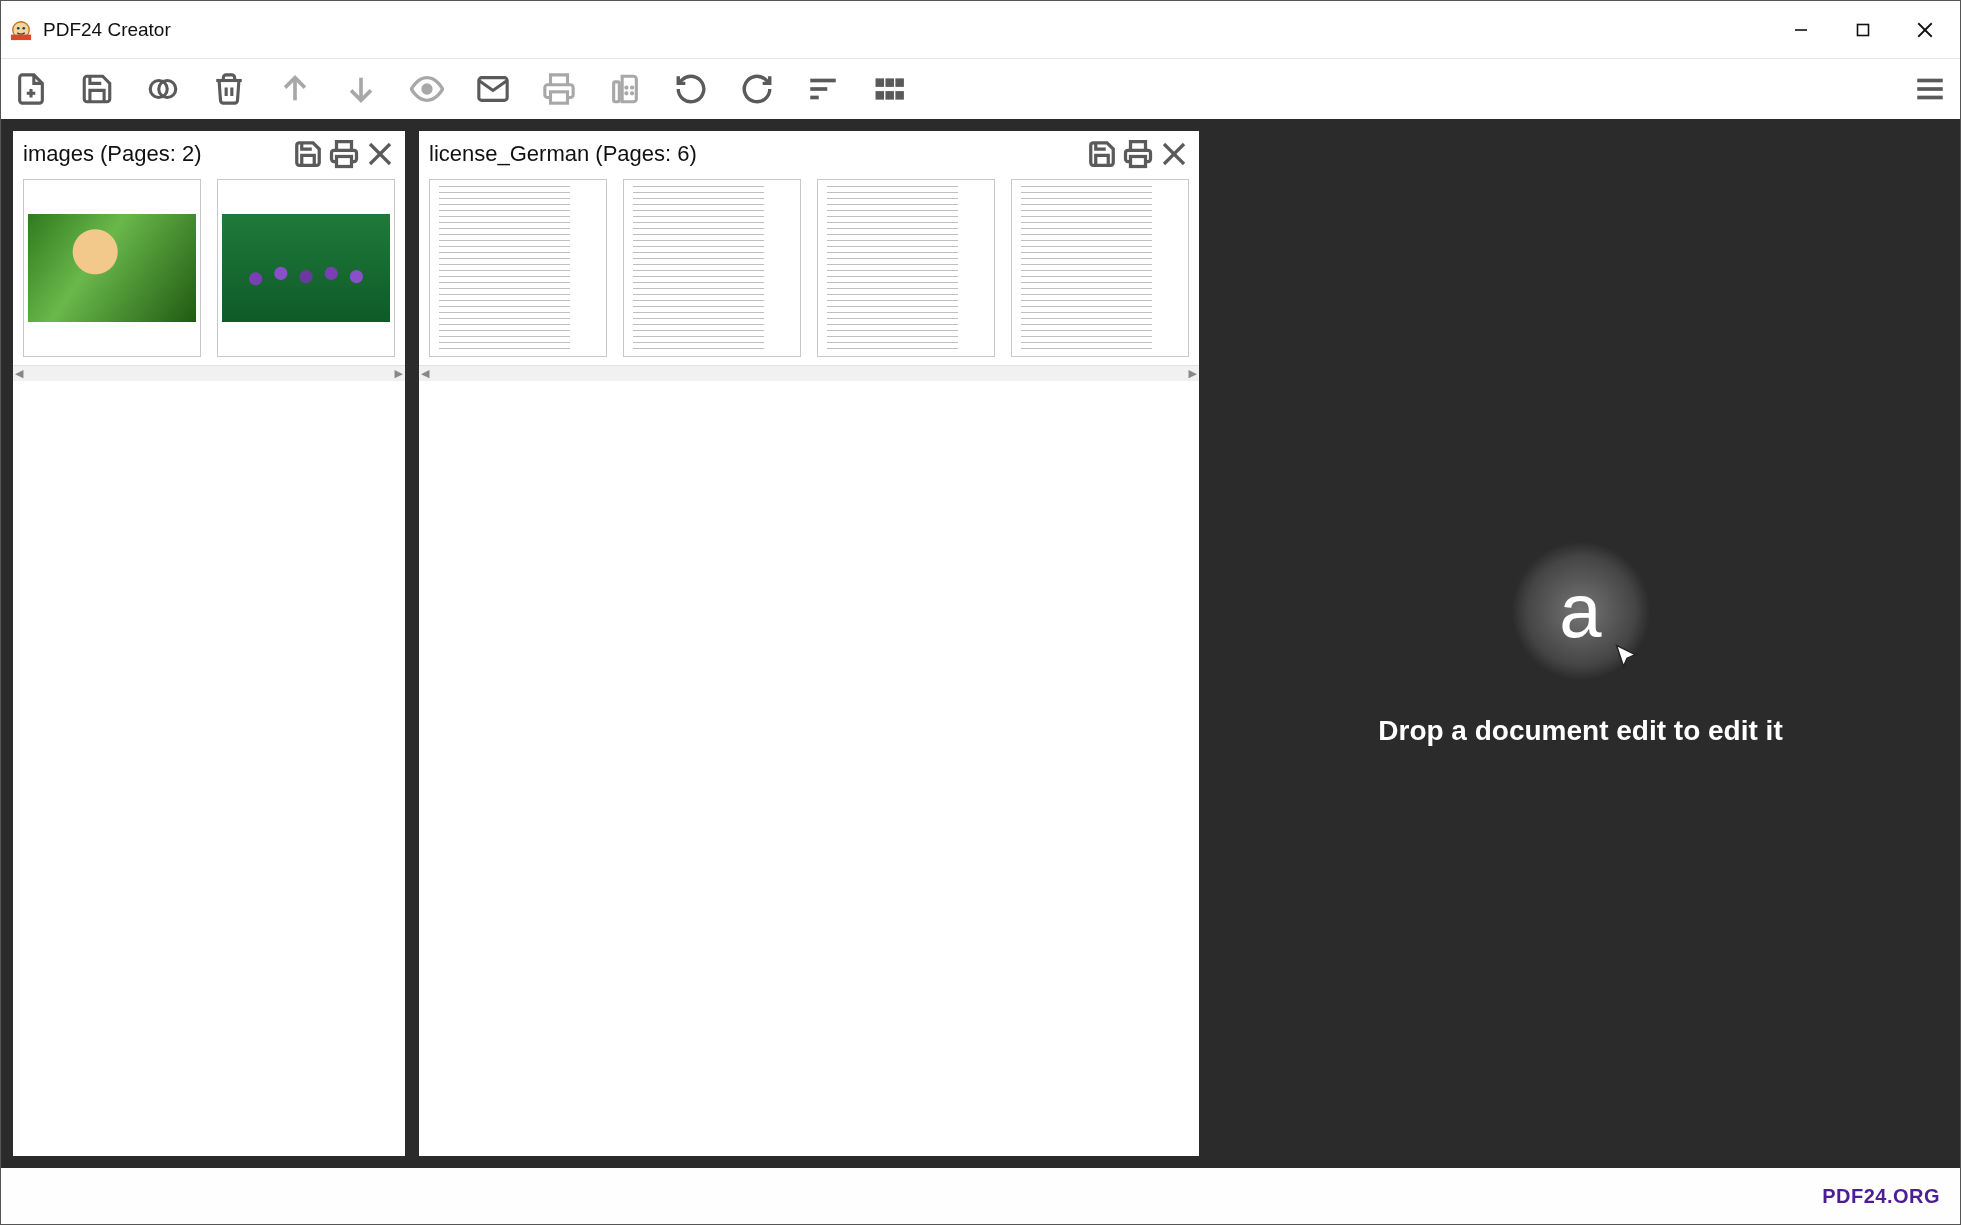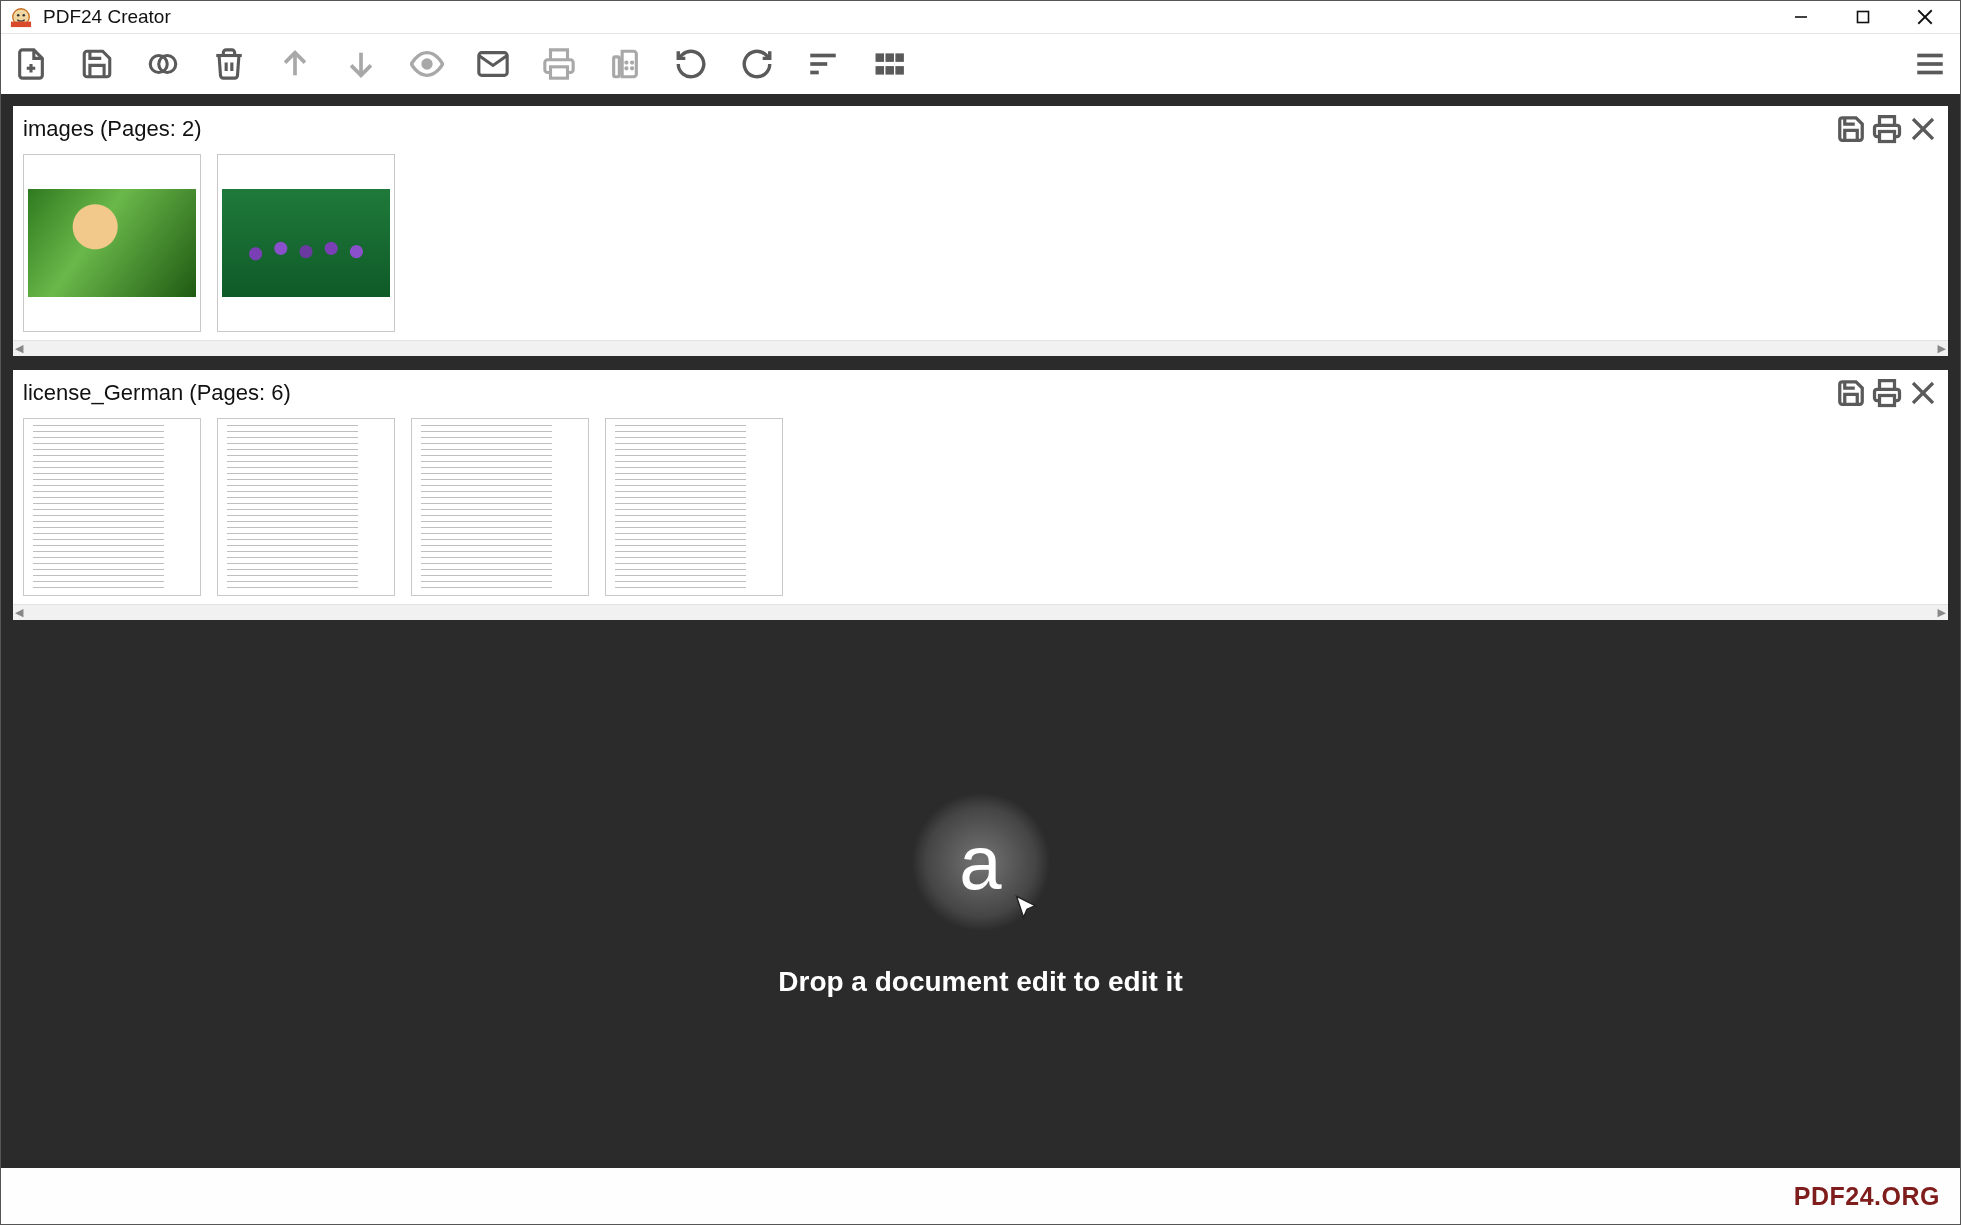--- a/index.html
+++ b/index.html
@@ -8,21 +8,21 @@
   background: #fff;
   width: 1961px;
   height: 1225px;
   overflow: hidden;
   display: flex;
   flex-direction: column;
   border: 1px solid #555;
 }
 
 .titlebar {
-  height: 33px;
+  height: 58px;
   display: flex;
   align-items: center;
   padding: 0 4px 0 8px;
   background: #fff;
   border-bottom: 1px solid #e6e6e6;
 }
 .titlebar .app-icon {
   width: 24px; height: 24px;
   margin-right: 10px;
   display: flex; align-items: center; justify-content: center;
@@ -54,21 +54,21 @@
 .tb-btn svg { width: 34px; height: 34px; }
 .ic-dark { stroke: #5a5a5a; fill: #5a5a5a; }
 .ic-light { stroke: #a8a8a8; fill: #a8a8a8; }
 .ic-nf { fill: none; }
 
 .workspace {
   flex: 1;
   background: #2b2b2b;
   padding: 12px;
   display: flex;
-  flex-direction: column;
+  flex-direction: row;
   gap: 14px;
   overflow: hidden;
 }
 .doc-panel {
   background: #fff;
   display: flex;
   flex-direction: column;
 }
 .doc-header {
   display: flex;
@@ -161,23 +161,23 @@
 
 .footer {
   height: 56px;
   background: #fefefe;
   display: flex;
   align-items: center;
   justify-content: flex-end;
   padding: 0 20px;
 }
 .footer .brand {
-  font-size: 25px;
+  font-size: 20px;
   font-weight: 800;
-  color: #7f1d1d;
+  color: #4c1d95;
   letter-spacing: 0.5px;
 }
 </style>
 </head>
 <body>
 
 <div class="titlebar">
   <div class="app-icon">
     <svg viewBox="0 0 24 24" width="22" height="22">
       <circle cx="12" cy="12" r="9" fill="#f0d6a0" stroke="#c76b1a" stroke-width="1.4"></circle>

